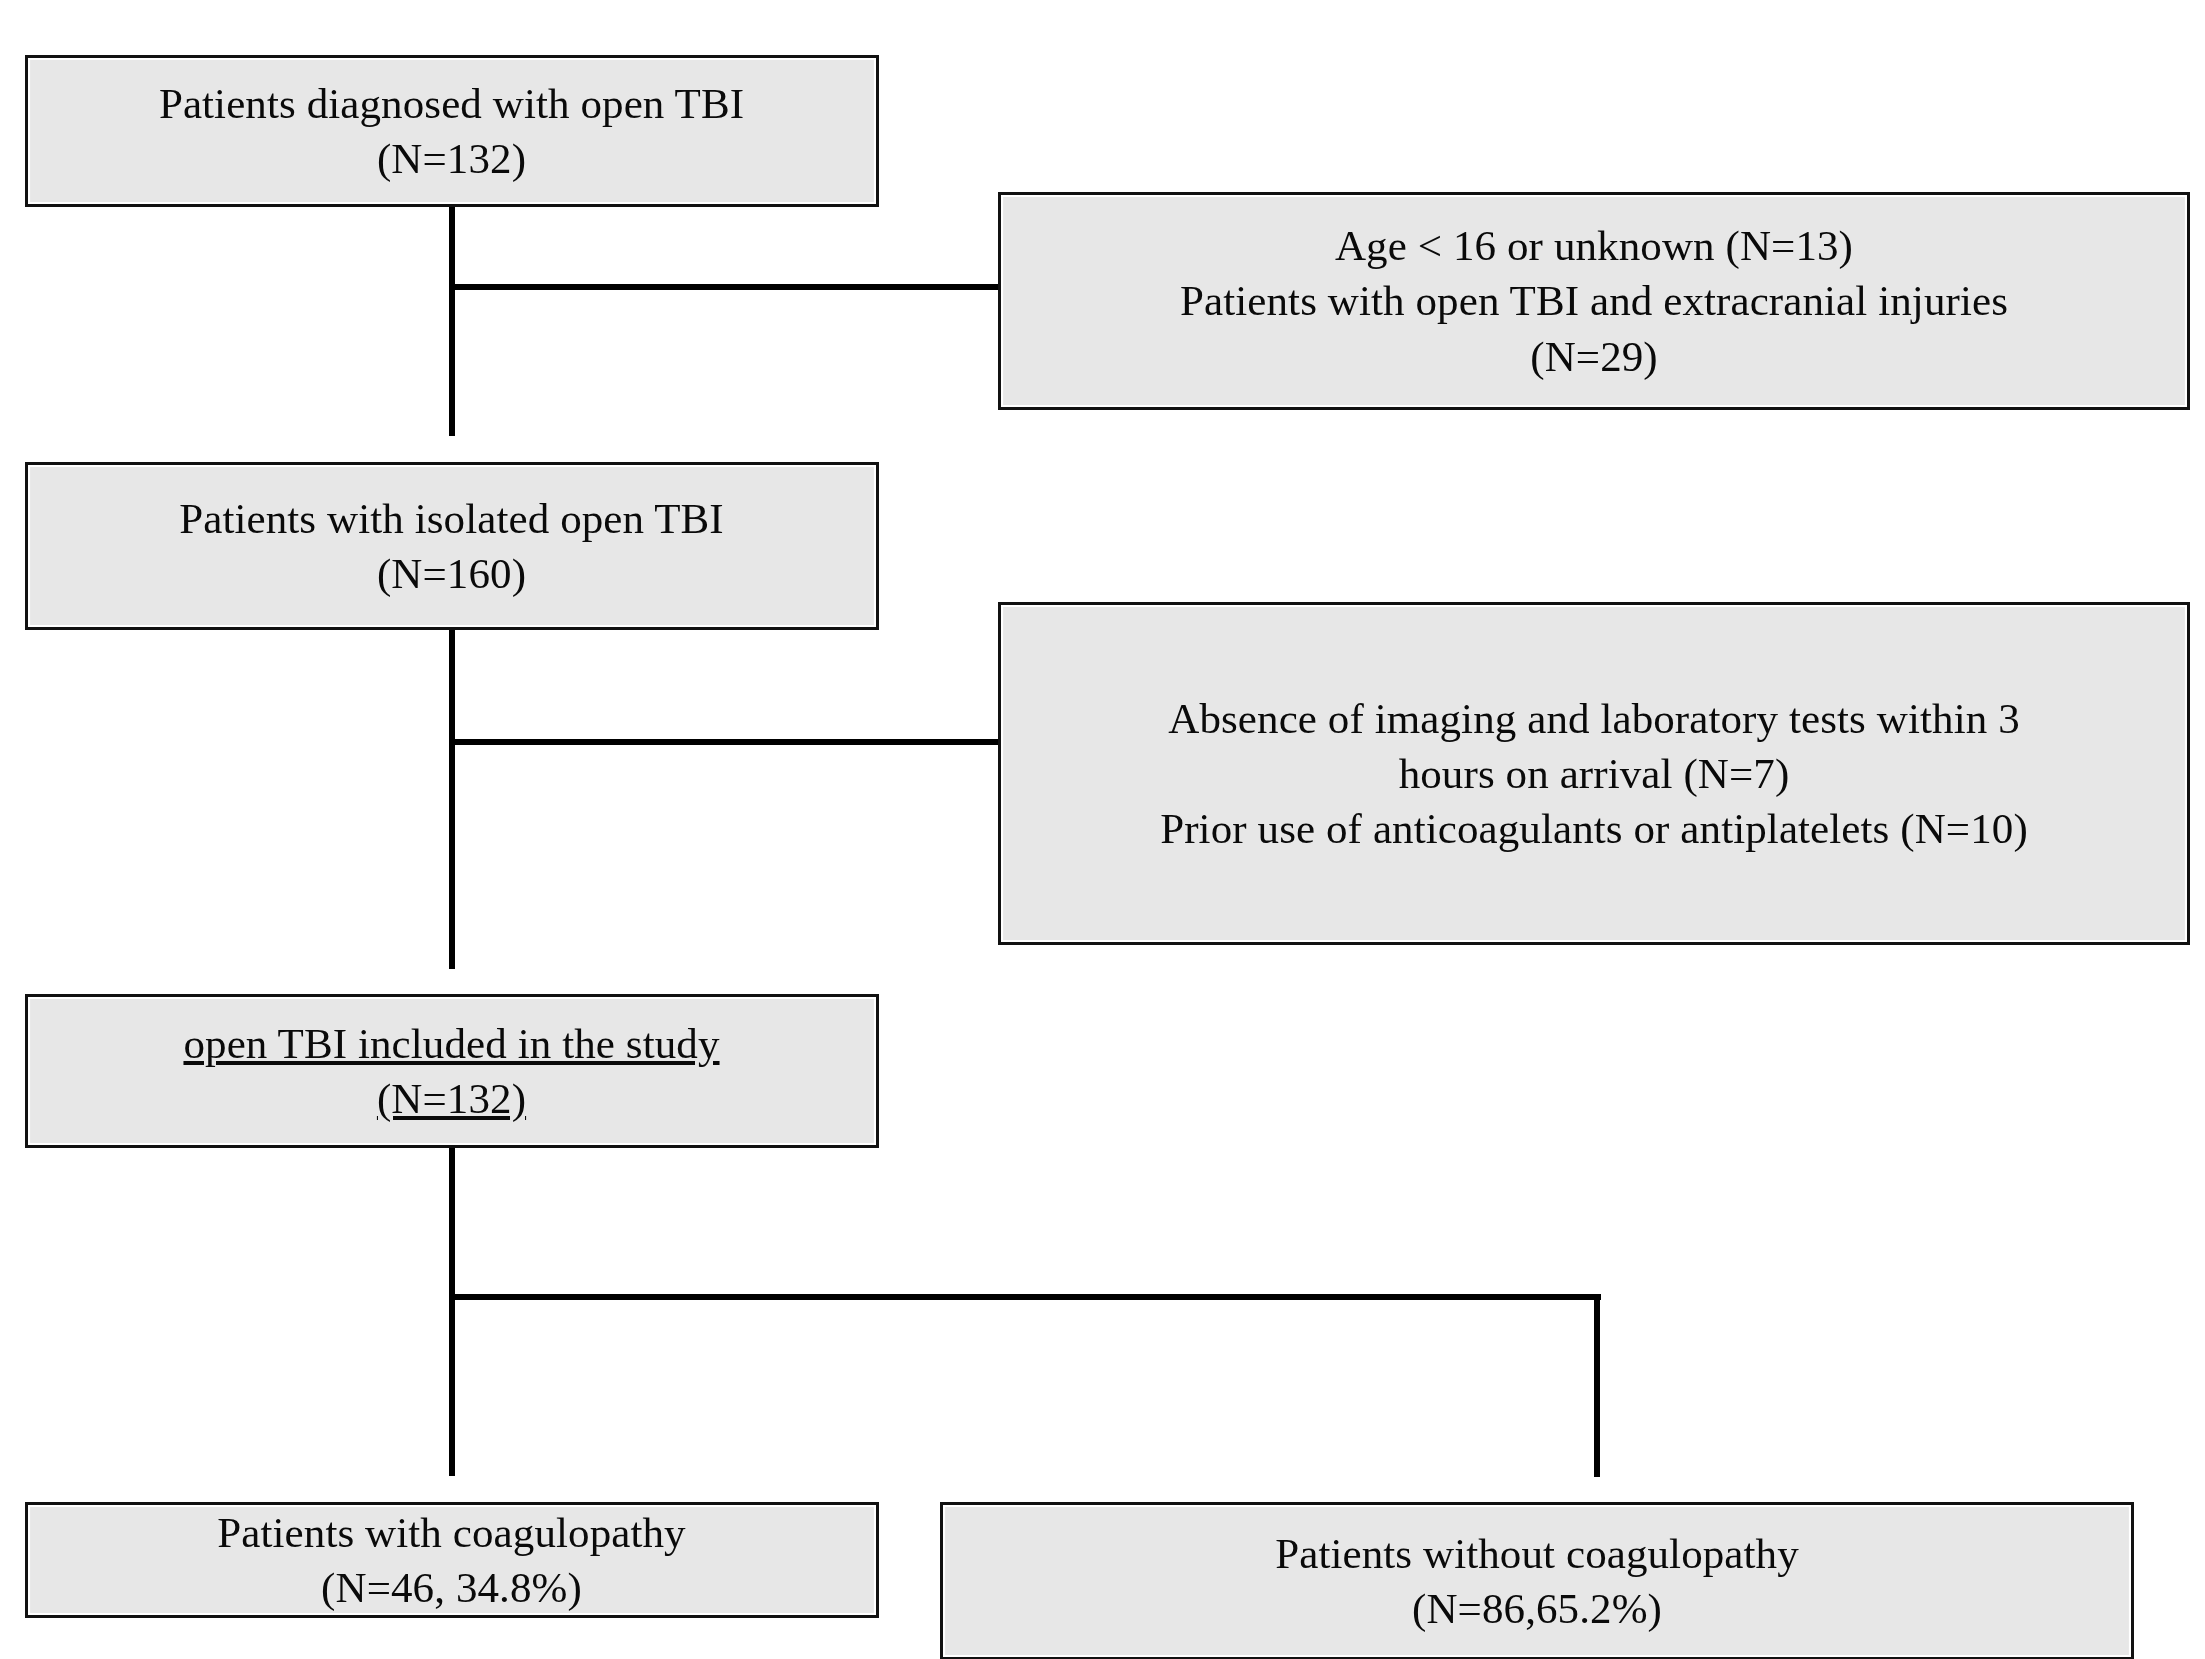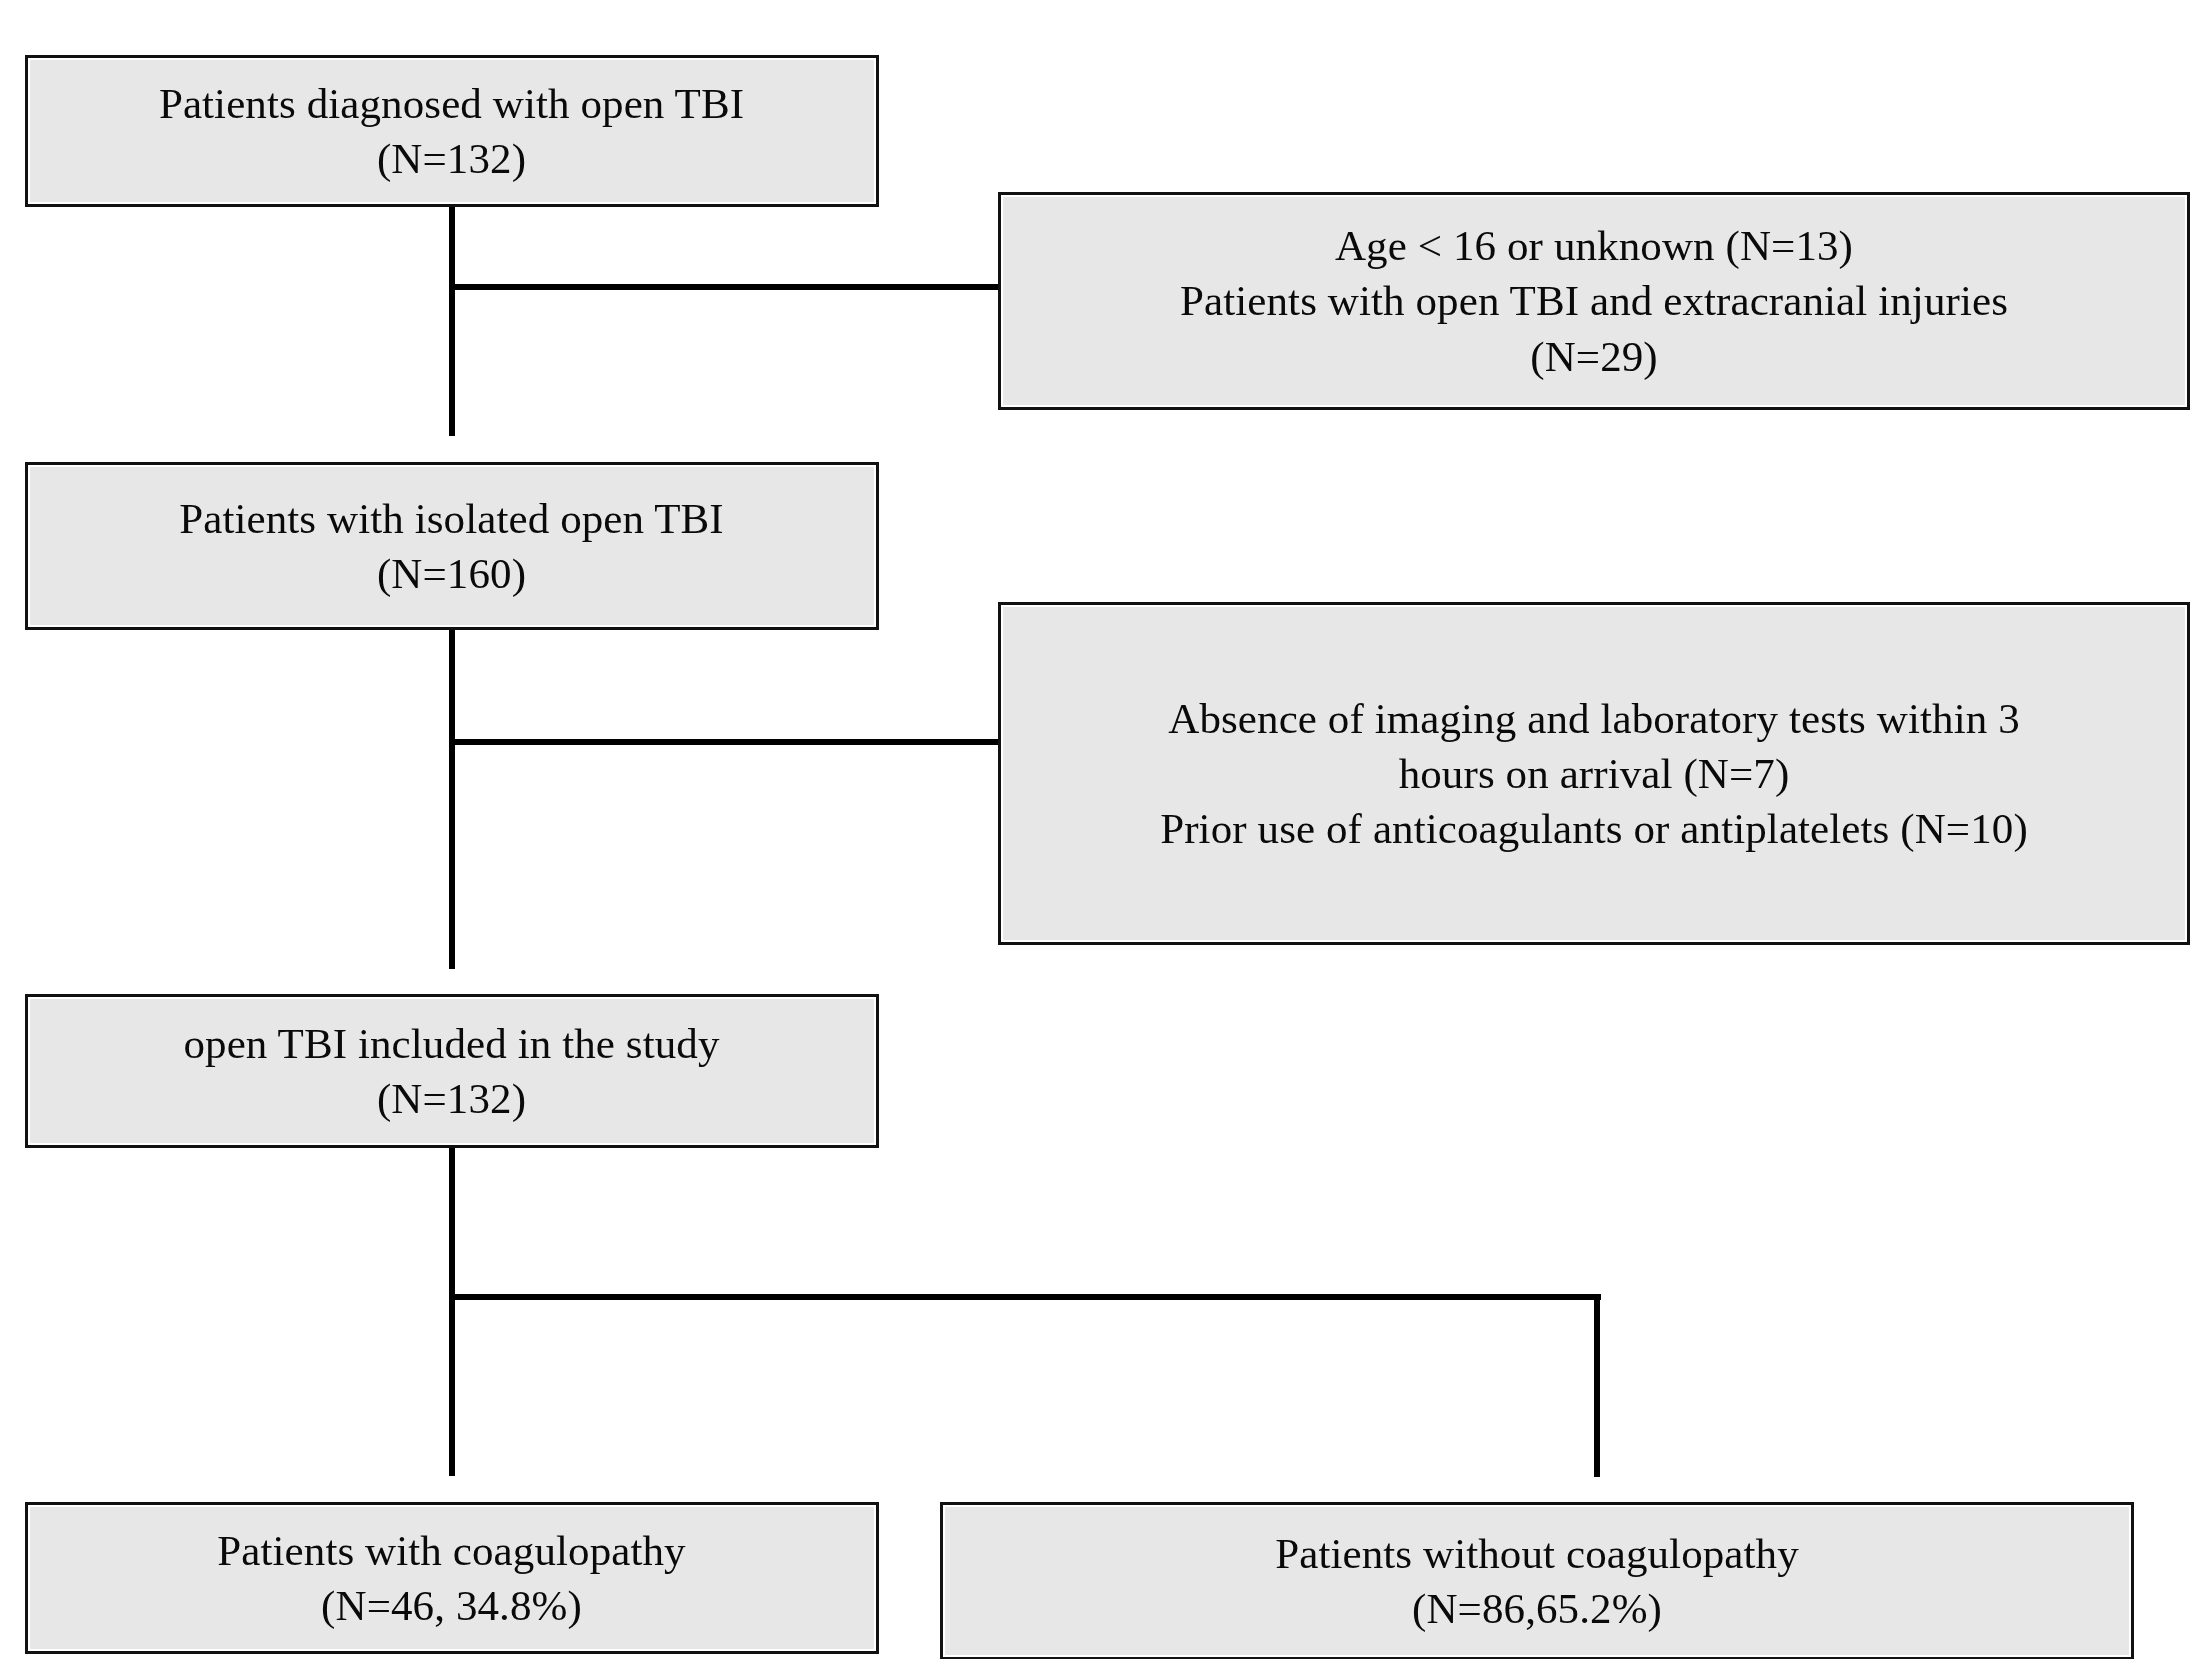--- a/index.html
+++ b/index.html
@@ -92,21 +92,21 @@
   </div>
 
   <div class="fbox" style="left:24.5px; top:434px; width:854px; height:168px;">
     <div class="body">
       <span class="ln">Patients with isolated open TBI</span>
       <span class="ln">(N=160)</span>
     </div>
   </div>
 
   <div class="fbox" style="left:24.5px; top:966px; width:854px; height:154px;">
-    <div class="body" style="">
+    <div class="body" style="text-decoration:underline;">
       <span class="ln">open TBI included in the study</span>
       <span class="ln">(N=132)</span>
     </div>
   </div>
 
   <div class="fbox wrapped" style="left:998px; top:164px; width:1192px; height:218px;">
     <div class="body">
       <span class="ln">Age &lt; 16 or unknown (N=13)</span>
       <span class="ln">Patients with open TBI and extracranial injuries</span>
       <span class="ln">(N=29)</span>
@@ -114,21 +114,21 @@
   </div>
 
   <div class="fbox wrapped" style="left:998px; top:574px; width:1192px; height:343px;">
     <div class="body">
       <span class="ln">Absence of imaging and laboratory tests within 3</span>
       <span class="ln">hours on arrival (N=7)</span>
       <span class="ln">Prior use of anticoagulants or antiplatelets (N=10)</span>
     </div>
   </div>
 
-  <div class="fbox" style="left:24.5px; top:1474px; width:854px; height:152px;">
+  <div class="fbox" style="left:24.5px; top:1474px; width:854px; height:116px;">
     <div class="body">
       <span class="ln">Patients with coagulopathy</span>
       <span class="ln">(N=46, 34.8%)</span>
     </div>
   </div>
 
   <div class="fbox" style="left:940px; top:1474px; width:1194px; height:158px;">
     <div class="body">
       <span class="ln">Patients without coagulopathy</span>
       <span class="ln">(N=86,65.2%)</span>

